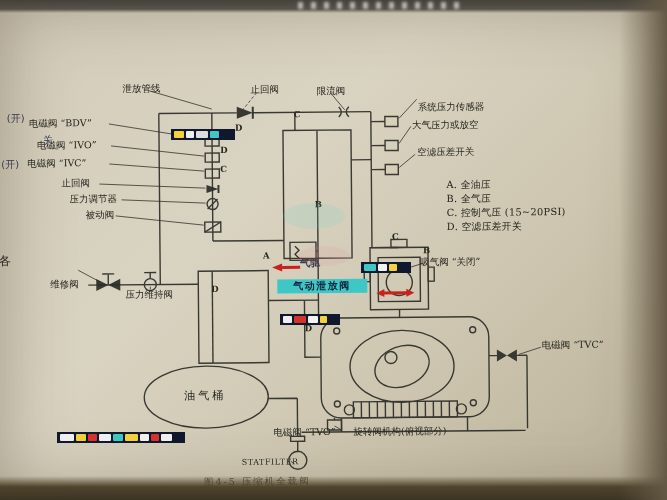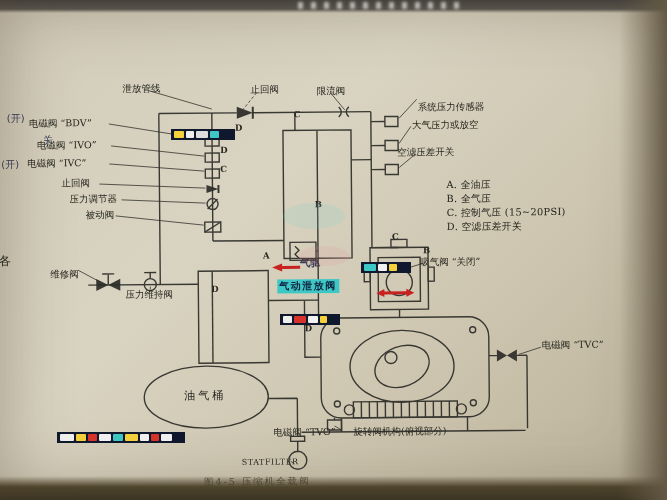--- a/index.html
+++ b/index.html
@@ -15,21 +15,21 @@
     background:linear-gradient(270deg,#6e6450 0%,rgba(110,100,80,.4) 55%,rgba(110,100,80,0) 100%);}
   .top-blur{position:absolute;left:298px;top:2px;width:165px;height:7px;z-index:10;
     background:repeating-linear-gradient(90deg,rgba(240,240,235,.65) 0 5px,rgba(240,240,235,0) 5px 13px);
     filter:blur(1.6px);}
   .diagram{position:absolute;inset:0;transform:rotate(-0.5deg);}
   .lbl{position:absolute;font-family:"DejaVu Serif",serif;font-size:9.5px;color:#26261f;white-space:nowrap;}
   .hand{position:absolute;font-family:"DejaVu Sans",sans-serif;color:#323a56;font-size:10px;white-space:nowrap;}
   .marker{position:absolute;font-family:"DejaVu Serif",serif;font-weight:bold;font-size:8.5px;color:#27271f;}
   .legend-item{position:absolute;left:447px;font-family:"DejaVu Serif",serif;font-size:9.8px;color:#23231d;letter-spacing:.3px;white-space:nowrap;}
   .cyan-hl{position:absolute;background:#3ec8c5;color:#10233f;font-size:10px;font-weight:bold;
-    padding:0 2px;letter-spacing:1.5px;font-family:"DejaVu Serif",serif;white-space:nowrap;z-index:6;}
+    padding:0 16px;letter-spacing:1.5px;font-family:"DejaVu Serif",serif;white-space:nowrap;z-index:6;}
   .ovd{position:absolute;background:#10182e;display:flex;align-items:center;gap:2px;padding:2px 3px;flex-wrap:wrap;z-index:7;}
   .blob{height:7px;border-radius:1px;flex:0 0 auto;}
   .caption{position:absolute;left:202px;top:475px;font-size:9.5px;color:#454032;
     font-family:"DejaVu Serif",serif;letter-spacing:2px;opacity:.9;white-space:nowrap;}
   .tint{position:absolute;border-radius:50%;pointer-events:none;z-index:5;}
   svg.piping{position:absolute;left:0;top:0;z-index:2;}
 </style>
 </head>
 <body>
 
@@ -145,28 +145,28 @@
         <polygon points="376,293.5 384,289.5 384,297.5"></polygon>
           <polygon points="414,293.5 406,289.5 406,297.5"></polygon>
       </g>
     </svg>
 
     <div class="lbl" style="left:124px;top:81px">泄放管线</div>
     <div class="lbl" style="left:252px;top:83px">止回阀</div>
     <div class="lbl" style="left:318px;top:85px">限流阀</div>
     <div class="lbl" style="left:419px;top:102px">系统压力传感器</div>
     <div class="lbl" style="left:413px;top:120px">大气压力或放空</div>
-    <div class="lbl" style="left:398px;top:147px">空滤压差开关</div>
+    <div class="lbl" style="left:418px;top:147px">空滤压差开关</div>
     <div class="lbl" style="left:30px;top:115px">电磁阀 “BDV”</div>
     <div class="lbl" style="left:38px;top:137px">电磁阀 “IVO”</div>
     <div class="lbl" style="left:28px;top:155px">电磁阀 “IVC”</div>
     <div class="lbl" style="left:62px;top:175px">止回阀</div>
     <div class="lbl" style="left:70px;top:191px">压力调节器</div>
     <div class="lbl" style="left:86px;top:207px">被动阀</div>
-    <div class="lbl" style="left:50px;top:266px">维修阀</div>
+    <div class="lbl" style="left:50px;top:276px">维修阀</div>
     <div class="lbl" style="left:125px;top:287px">压力维持阀</div>
     <div class="lbl" style="left:420px;top:257px">吸气阀 “关闭”</div>
     <div class="lbl" style="left:541px;top:341px">电磁阀 “TVC”</div>
     <div class="lbl" style="left:183px;top:387px;font-size:11px;letter-spacing:3px">油气桶</div>
     <div class="lbl" style="left:272px;top:426px">电磁阀 “TVO”</div>
     <div class="lbl" style="left:352px;top:426px">旋转阀机构(俯视部分)</div>
     <div class="lbl" style="left:240px;top:457px;font-size:8px;letter-spacing:.5px">STATFILTER</div>
 
     <div class="hand" style="left:8px;top:109px">(开)</div>
     <div class="hand" style="left:44px;top:131px;transform:rotate(-6deg)">关</div>

